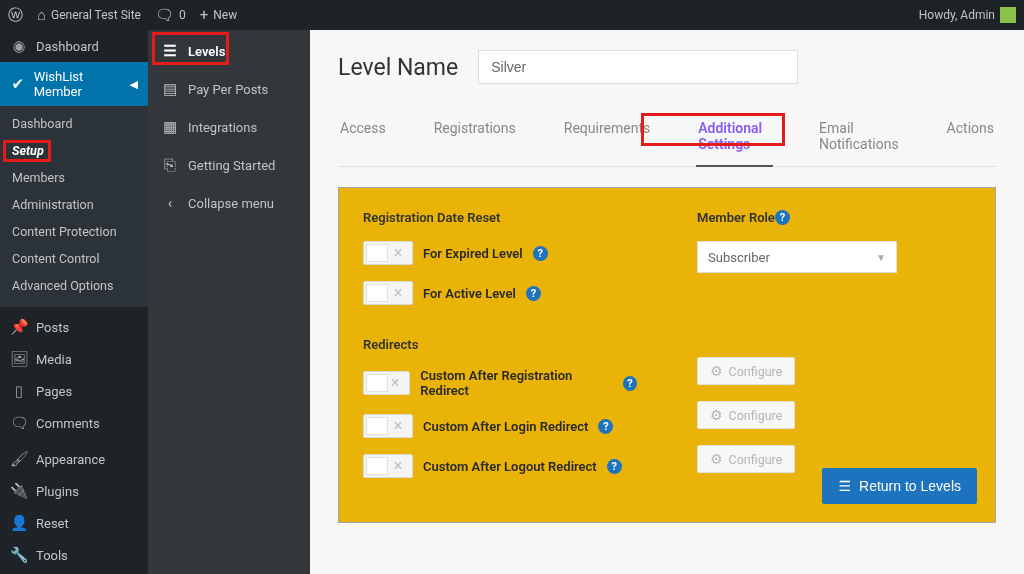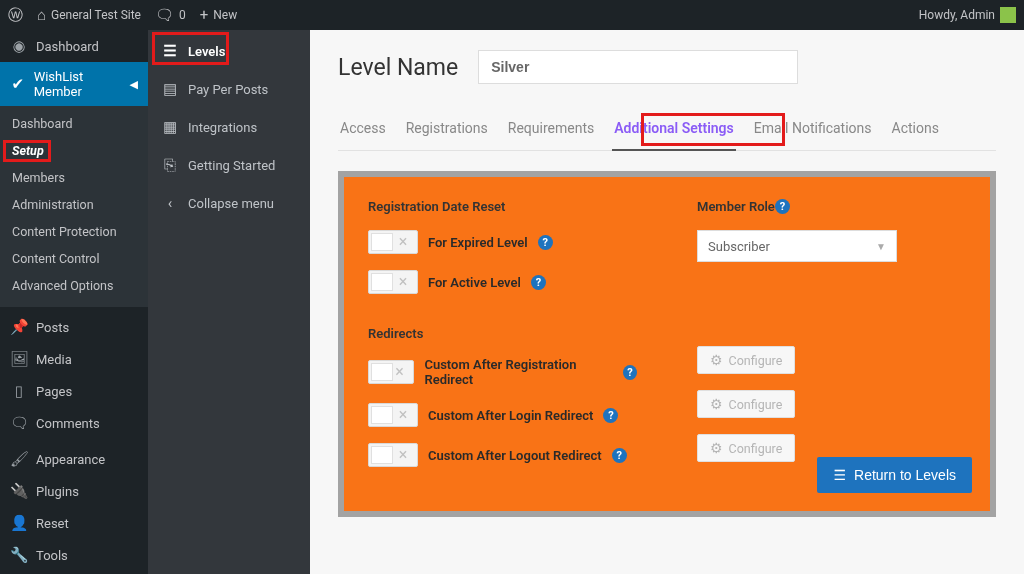--- a/index.html
+++ b/index.html
@@ -24,28 +24,28 @@
 .s1-arrow { margin-left: auto; font-size: 11px; }
 
 .sidebar2 { width: 162px; background: #33373c; color: #bfc3c8; display: flex; flex-direction: column; font-size: 13px; padding-top: 2px; }
 .s2-item { display: flex; align-items: center; gap: 10px; padding: 10px 14px; cursor: pointer; }
 .s2-item .ico { width: 16px; text-align: center; font-size: 15px; }
 .s2-item.active { color: #fff; font-weight: 600; }
 
 .content { flex: 1; background: #f7f7f7; padding: 20px 28px; position: relative; overflow: hidden; }
 .heading-row { display: flex; align-items: center; gap: 20px; margin-bottom: 28px; }
 .heading { font-size: 23px; font-weight: 400; color: #333; }
-.level-input { width: 320px; height: 34px; border: 1px solid #ddd; padding: 0 12px; font-size: 14px; color: #666; font-weight: bold; }
-
-.tabs { display: flex; gap: 16px; border-bottom: 1px solid #e2e2e2; margin-bottom: 20px; }
+.level-input { width: 320px; height: 34px; border: 1px solid #ddd; padding: 0 12px; font-size: 14px; color: #666; }
+
+.tabs { display: flex; gap: 44px; border-bottom: 1px solid #e2e2e2; margin-bottom: 20px; }
 .tab { padding: 8px 2px 14px; color: #888; cursor: pointer; font-size: 14px; position: relative; }
 .tab.active { color: #8b5cf6; font-weight: 600; }
 .tab.active::after { content: ""; position: absolute; left: 0; right: 0; bottom: -1px; height: 2px; background: #555; }
 
-.panel { background: #f97316; border: 6px solid #a3a3a3; padding: 22px 24px 28px; position: relative; }
+.panel { background: #eab308; border: 1px solid #a3a3a3; padding: 22px 24px 28px; position: relative; }
 .cols { display: flex; gap: 60px; }
 .col { flex: 1; }
 .sect { font-size: 13px; font-weight: 600; color: #333; margin-bottom: 16px; }
 .row { display: flex; align-items: center; gap: 10px; margin-bottom: 16px; }
 .toggle { width: 50px; height: 24px; border: 1px solid #d9d9d9; background: #f4f4f4; position: relative; border-radius: 2px; }
 .toggle .x { position: absolute; right: 5px; top: 2px; width: 18px; line-height: 18px; text-align: center; color: #c1c1c1; font-size: 16px; }
 .toggle .knob { position: absolute; left: 2px; top: 2px; width: 22px; height: 18px; background: #fff; border: 1px solid #e0e0e0; }
 .lbl { font-size: 13px; font-weight: 600; color: #2a2a2a; }
 .help { width: 15px; height: 15px; border-radius: 50%; background: #1e73be; color: #fff; display: inline-flex; align-items: center; justify-content: center; font-size: 11px; font-weight: 700; }
 

